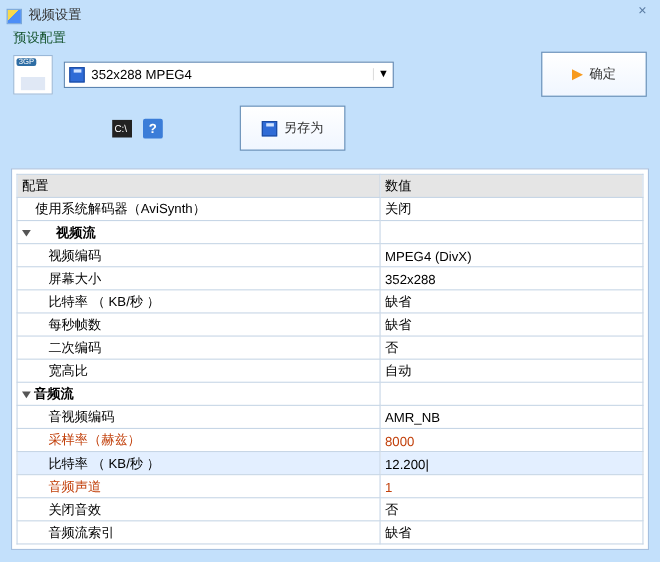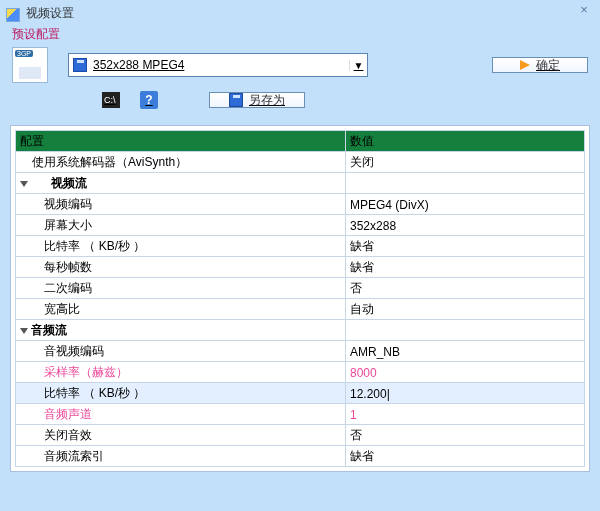--- a/index.html
+++ b/index.html
@@ -31,26 +31,25 @@
   top: 2px;
   width: 16px;
   cursor: pointer;
   color: #5b7ca3;
   font-size: 13px;
   text-align: center;
 }
 .preset-area {
   padding: 4px 12px 6px 12px;
 }
-.preset-label { color: #be185d; margin-bottom: 4px; }
+.preset-label { color: #14532d; margin-bottom: 4px; }
 .preset-row, .second-row {
   display: flex;
   align-items: center;
-  gap: 20px;
-  text-decoration: underline;
+  gap: 10px;
 }
 .preset-row {
   margin-bottom: 8px;
 }
 .preset-icon-3gp {
   width: 36px; height: 36px;
   background: #fff;
   border: 1px solid #9ab8d8;
   position: relative;
 }
@@ -97,21 +96,21 @@
 }
 .select-box .label { flex: 1; }
 .select-box .arrow {
   width: 18px;
   text-align: center;
   border-left: 1px solid #ddd;
   font-size: 10px;
 }
 .gap-spacer { flex: 1; }
 .btn {
-  height: 16px;
+  height: 41px;
   min-width: 96px;
   background: linear-gradient(#fff, #f0f6ff);
   border: 1px solid #6a8fb6;
   display: flex;
   align-items: center;
   justify-content: center;
   gap: 6px;
   padding: 0 10px;
   cursor: pointer;
   color: #333;
@@ -151,21 +150,21 @@
   width: 18px; height: 18px;
   background: #3b7dd8;
   color: #fff;
   display: flex;
   align-items: center;
   justify-content: center;
   font-weight: bold;
   cursor: pointer;
   border-radius: 2px;
 }
-.btn-saveas-wrap { margin-left: 31px; }
+.btn-saveas-wrap { margin-left: 60px; }
 
 .grid-container {
   margin: 10px;
   background: #fff;
   border: 1px solid #a7c0df;
   padding: 4px;
 }
 table.prop {
   width: 100%;
   border-collapse: collapse;
@@ -174,38 +173,38 @@
 table.prop th, table.prop td {
   border: 1px solid #c7d6e6;
   padding: 2px 4px 1px 4px;
   text-align: left;
   font-weight: normal;
   height: 18px;
   overflow: hidden;
   white-space: nowrap;
 }
 table.prop th {
-  background: #15803d;
+  background: #e5e5e5;
 }
 table.prop col.cname { width: 58%; }
 table.prop col.cval { width: 42%; }
 .ind1 { padding-left: 16px !important; }
 .ind2 { padding-left: 28px !important; }
 .tri {
   display: inline-block;
   width: 0; height: 0;
   margin-right: 3px;
   vertical-align: middle;
 }
 .tri.open {
   border-left: 4px solid transparent;
   border-right: 4px solid transparent;
   border-top: 6px solid #555;
 }
-tr.disabled td { color: #ec4899; }
+tr.disabled td { color: #c2410c; }
 tr.selected td {
   background: #e3efff;
 }
 tr.selected td.valcell {
   position: relative;
 }
 .caret-after::after{
   content:"|";
   animation: blink 1s steps(1) infinite;
 }

